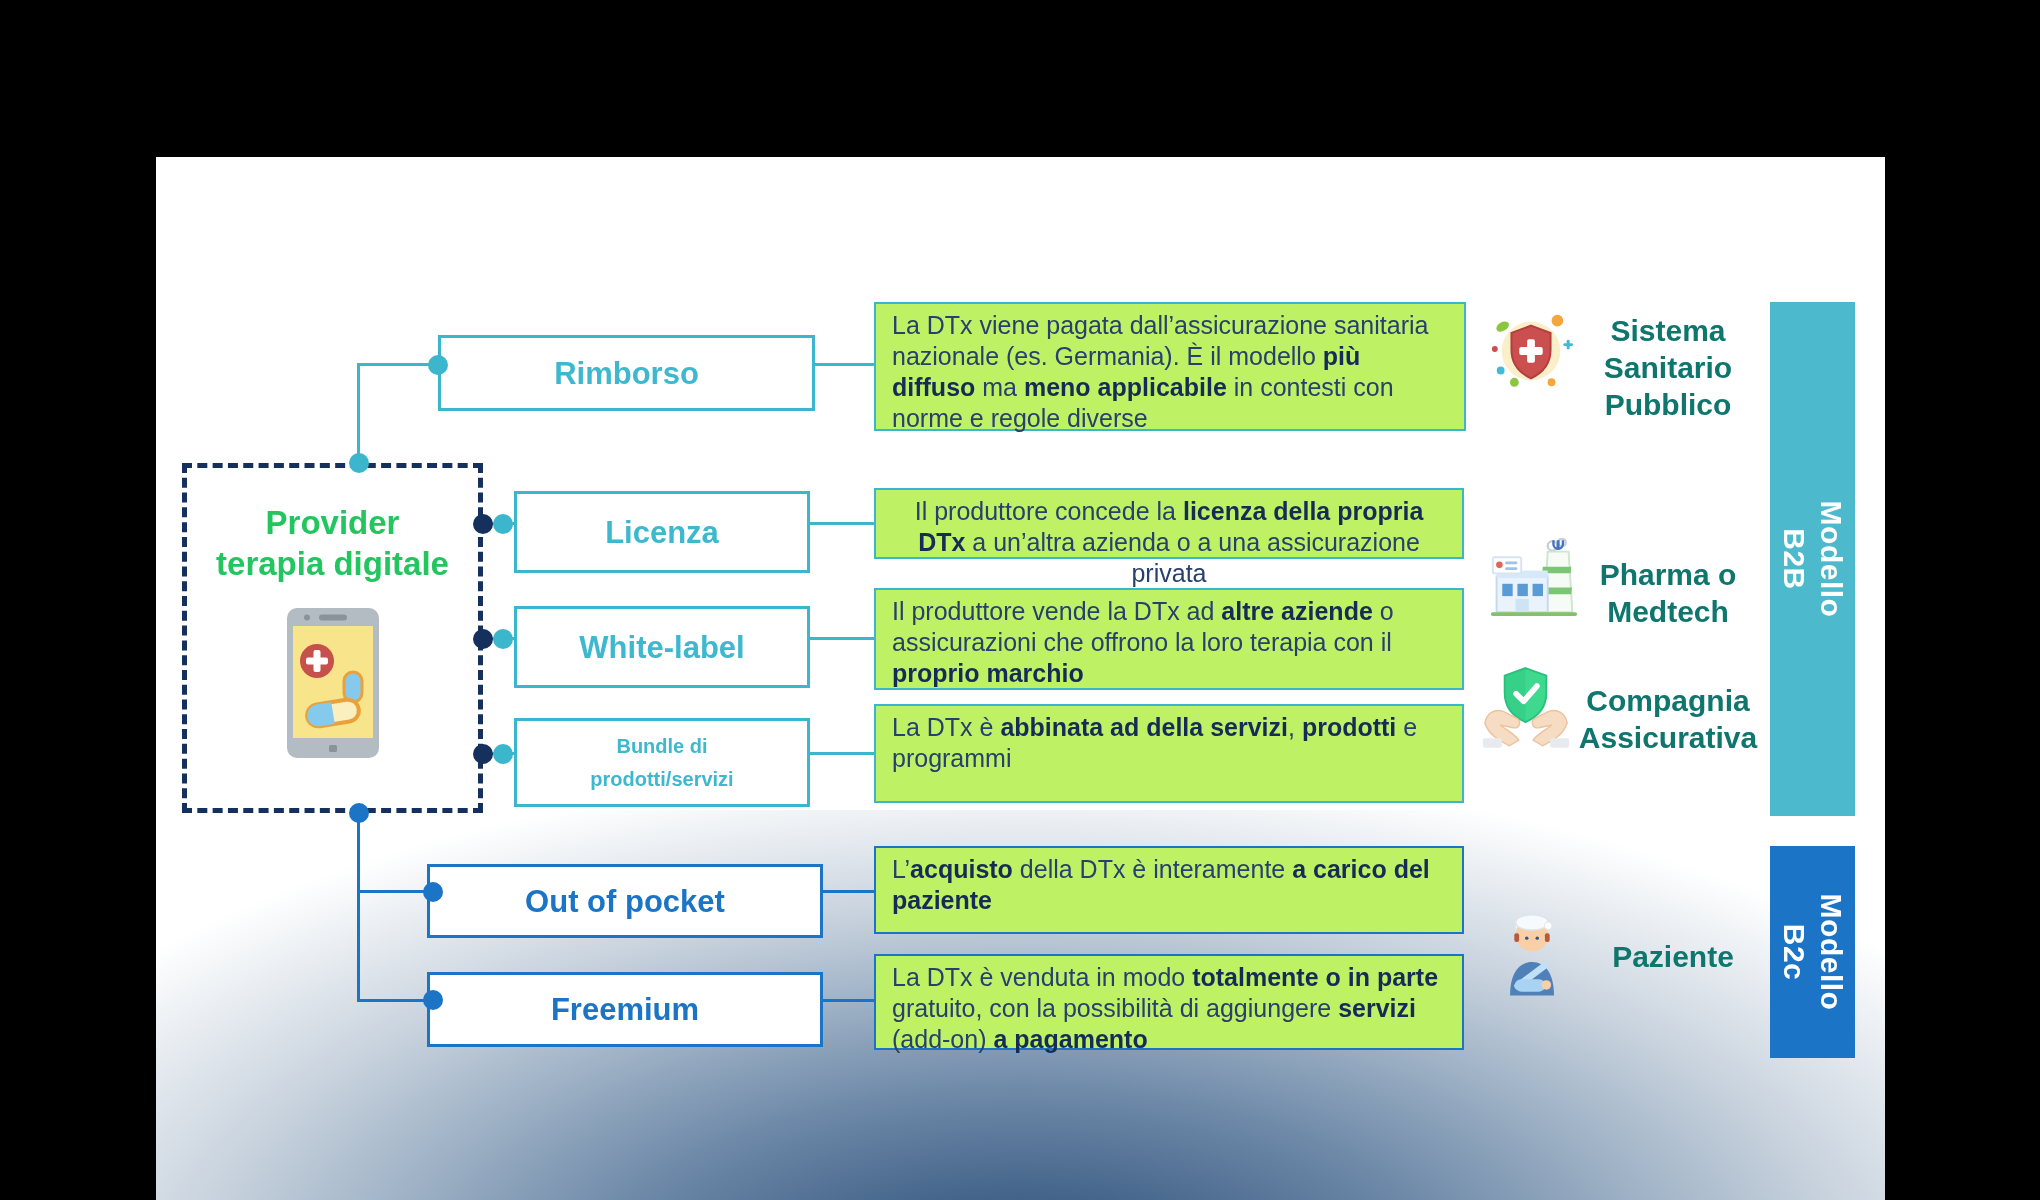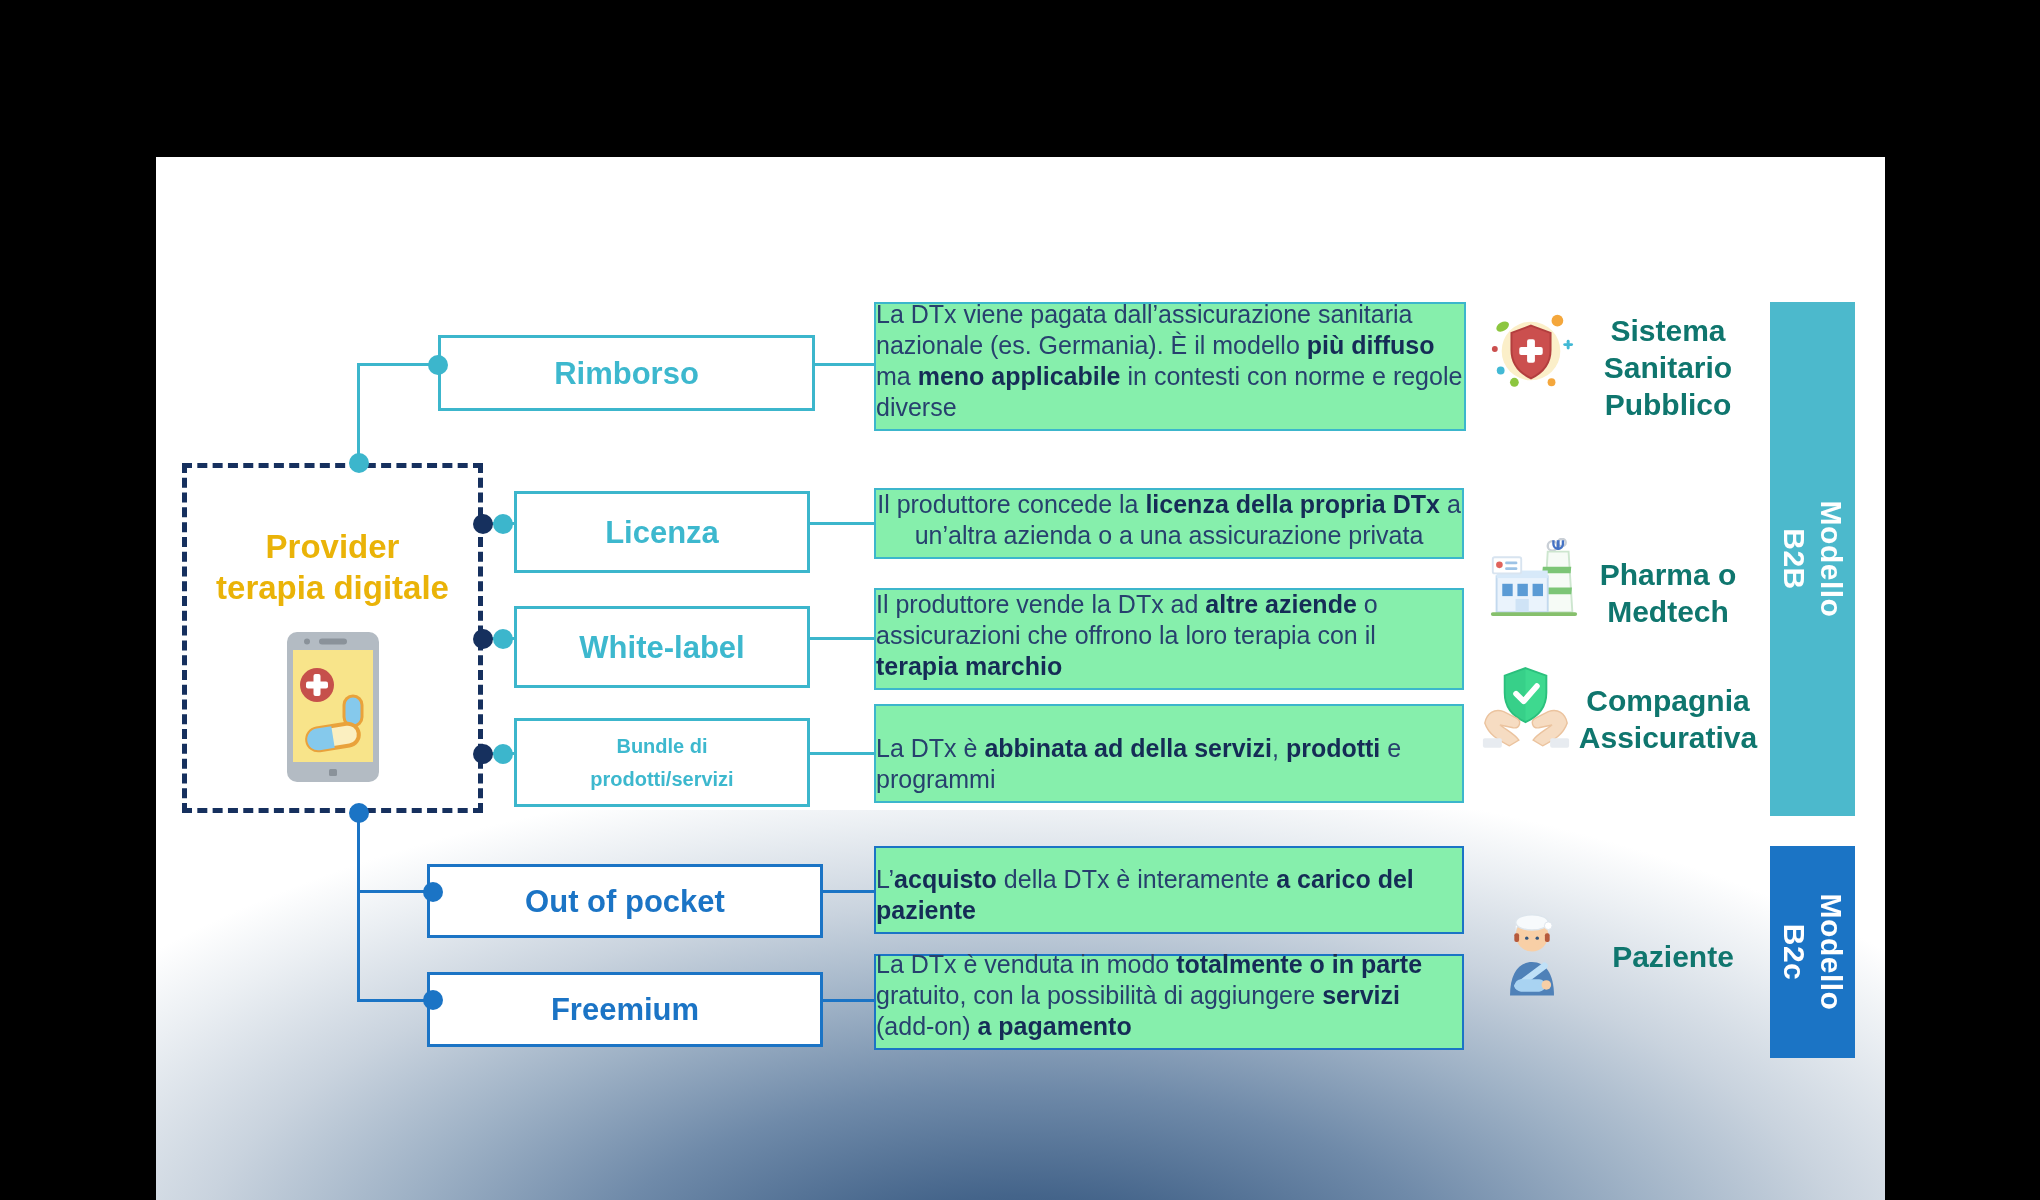--- a/index.html
+++ b/index.html
@@ -13,37 +13,37 @@
   
   .line{position:absolute;}
   .teal-l{background:#3CB6CC;}
   .blue-l{background:#1B74C5;}
   
   .dot{position:absolute;width:20px;height:20px;border-radius:50%;transform:translate(-50%,-50%);}
   .dot.teal{background:#3CB6CC;} .dot.navy{background:#16305E;} .dot.blue{background:#1B74C5;}
   
   .provider{position:absolute;left:182px;top:463px;width:301px;height:350px;box-sizing:border-box;
             border:5px dashed #16305E;display:flex;flex-direction:column;align-items:center;}
-  .provider-title{margin-top:58px;font-size:33px;line-height:41px;font-weight:bold;color:#eab308;
+  .provider-title{margin-top:34px;font-size:33px;line-height:41px;font-weight:bold;color:#22c55e;
                   text-align:center;white-space:pre-line;}
   .phone{margin-top:24px;}
   
   .row-label{position:absolute;background:#fff;box-sizing:border-box;display:flex;align-items:center;
              justify-content:center;font-weight:bold;font-size:31px;text-align:center;white-space:pre-line;line-height:35px;margin-top:8px;}
   .row-label.b2b{border:3px solid #3CB6CC;color:#3DB8CE;}
   .row-label.b2c{border:3px solid #1B74C5;color:#1B74C5;}
   .r1{left:438px;top:327px;width:377px;height:76px;}
   .r2{left:514px;top:483px;width:296px;height:82px;}
   .r3{left:514px;top:598px;width:296px;height:82px;}
   .r4{left:514px;top:710px;width:296px;height:89px;font-size:20px;line-height:33px;}
   .r5{left:427px;top:856px;width:396px;height:74px;}
   .r6{left:427px;top:964px;width:396px;height:75px;}
   
-  .desc{position:absolute;background:#86efac;box-sizing:border-box;display:flex;align-items:flex-end;
-        font-size:25px;line-height:31px;color:#27406E;padding:6px 0;}
+  .desc{position:absolute;background:#bef264;box-sizing:border-box;display:flex;align-items:flex-start;
+        font-size:25px;line-height:31px;color:#27406E;padding:6px 16px;}
   .desc p{margin:0;}
   .desc b{font-weight:bold;color:#152C56;}
   .desc.b2b{border:2px solid #3CB6CC;} .desc.b2c{border:2px solid #1B74C5;}
   .desc.center p{text-align:center;width:100%;}
   .d1{left:874px;top:302px;width:592px;height:129px;}
   .d2{left:874px;top:488px;width:590px;height:71px;}
   .d3{left:874px;top:588px;width:590px;height:102px;}
   .d4{left:874px;top:704px;width:590px;height:99px;}
   .d5{left:874px;top:846px;width:590px;height:88px;}
   .d6{left:874px;top:954px;width:590px;height:96px;}
@@ -116,21 +116,21 @@
   <div class="row-label b2c r5">Out of pocket</div>
   <div class="row-label b2c r6">Freemium</div>
 
   <div class="desc b2b d1">
       <p><span>La DTx viene pagata dall’assicurazione sanitaria nazionale (es. Germania). È il modello </span><b>più diffuso</b><span> ma </span><b>meno applicabile</b><span> in contesti con norme e regole diverse</span></p>
     </div>
   <div class="desc b2b center d2">
       <p><span>Il produttore concede la </span><b>licenza della propria DTx</b><span> a un’altra azienda o a una assicurazione privata</span></p>
     </div>
   <div class="desc b2b d3">
-      <p><span>Il produttore vende la DTx ad </span><b>altre aziende</b><span> o assicurazioni che offrono la loro terapia con il </span><b>terapia marchio</b></p>
+      <p><span>Il produttore vende la DTx ad </span><b>altre aziende</b><span> o assicurazioni che offrono la loro terapia con il </span><b>proprio marchio</b></p>
     </div>
   <div class="desc b2b d4">
       <p><span>La DTx è </span><b>abbinata ad della servizi</b><span>, </span><b>prodotti</b><span> e programmi</span></p>
     </div>
   <div class="desc b2c d5">
       <p><span>L’</span><b>acquisto</b><span> della DTx è interamente </span><b>a carico del paziente</b></p>
     </div>
   <div class="desc b2c d6">
       <p><span>La DTx è venduta in modo </span><b>totalmente o in parte</b><span> gratuito, con la possibilità di aggiungere </span><b>servizi</b><span> (add-on) </span><b>a pagamento</b></p>
     </div>

